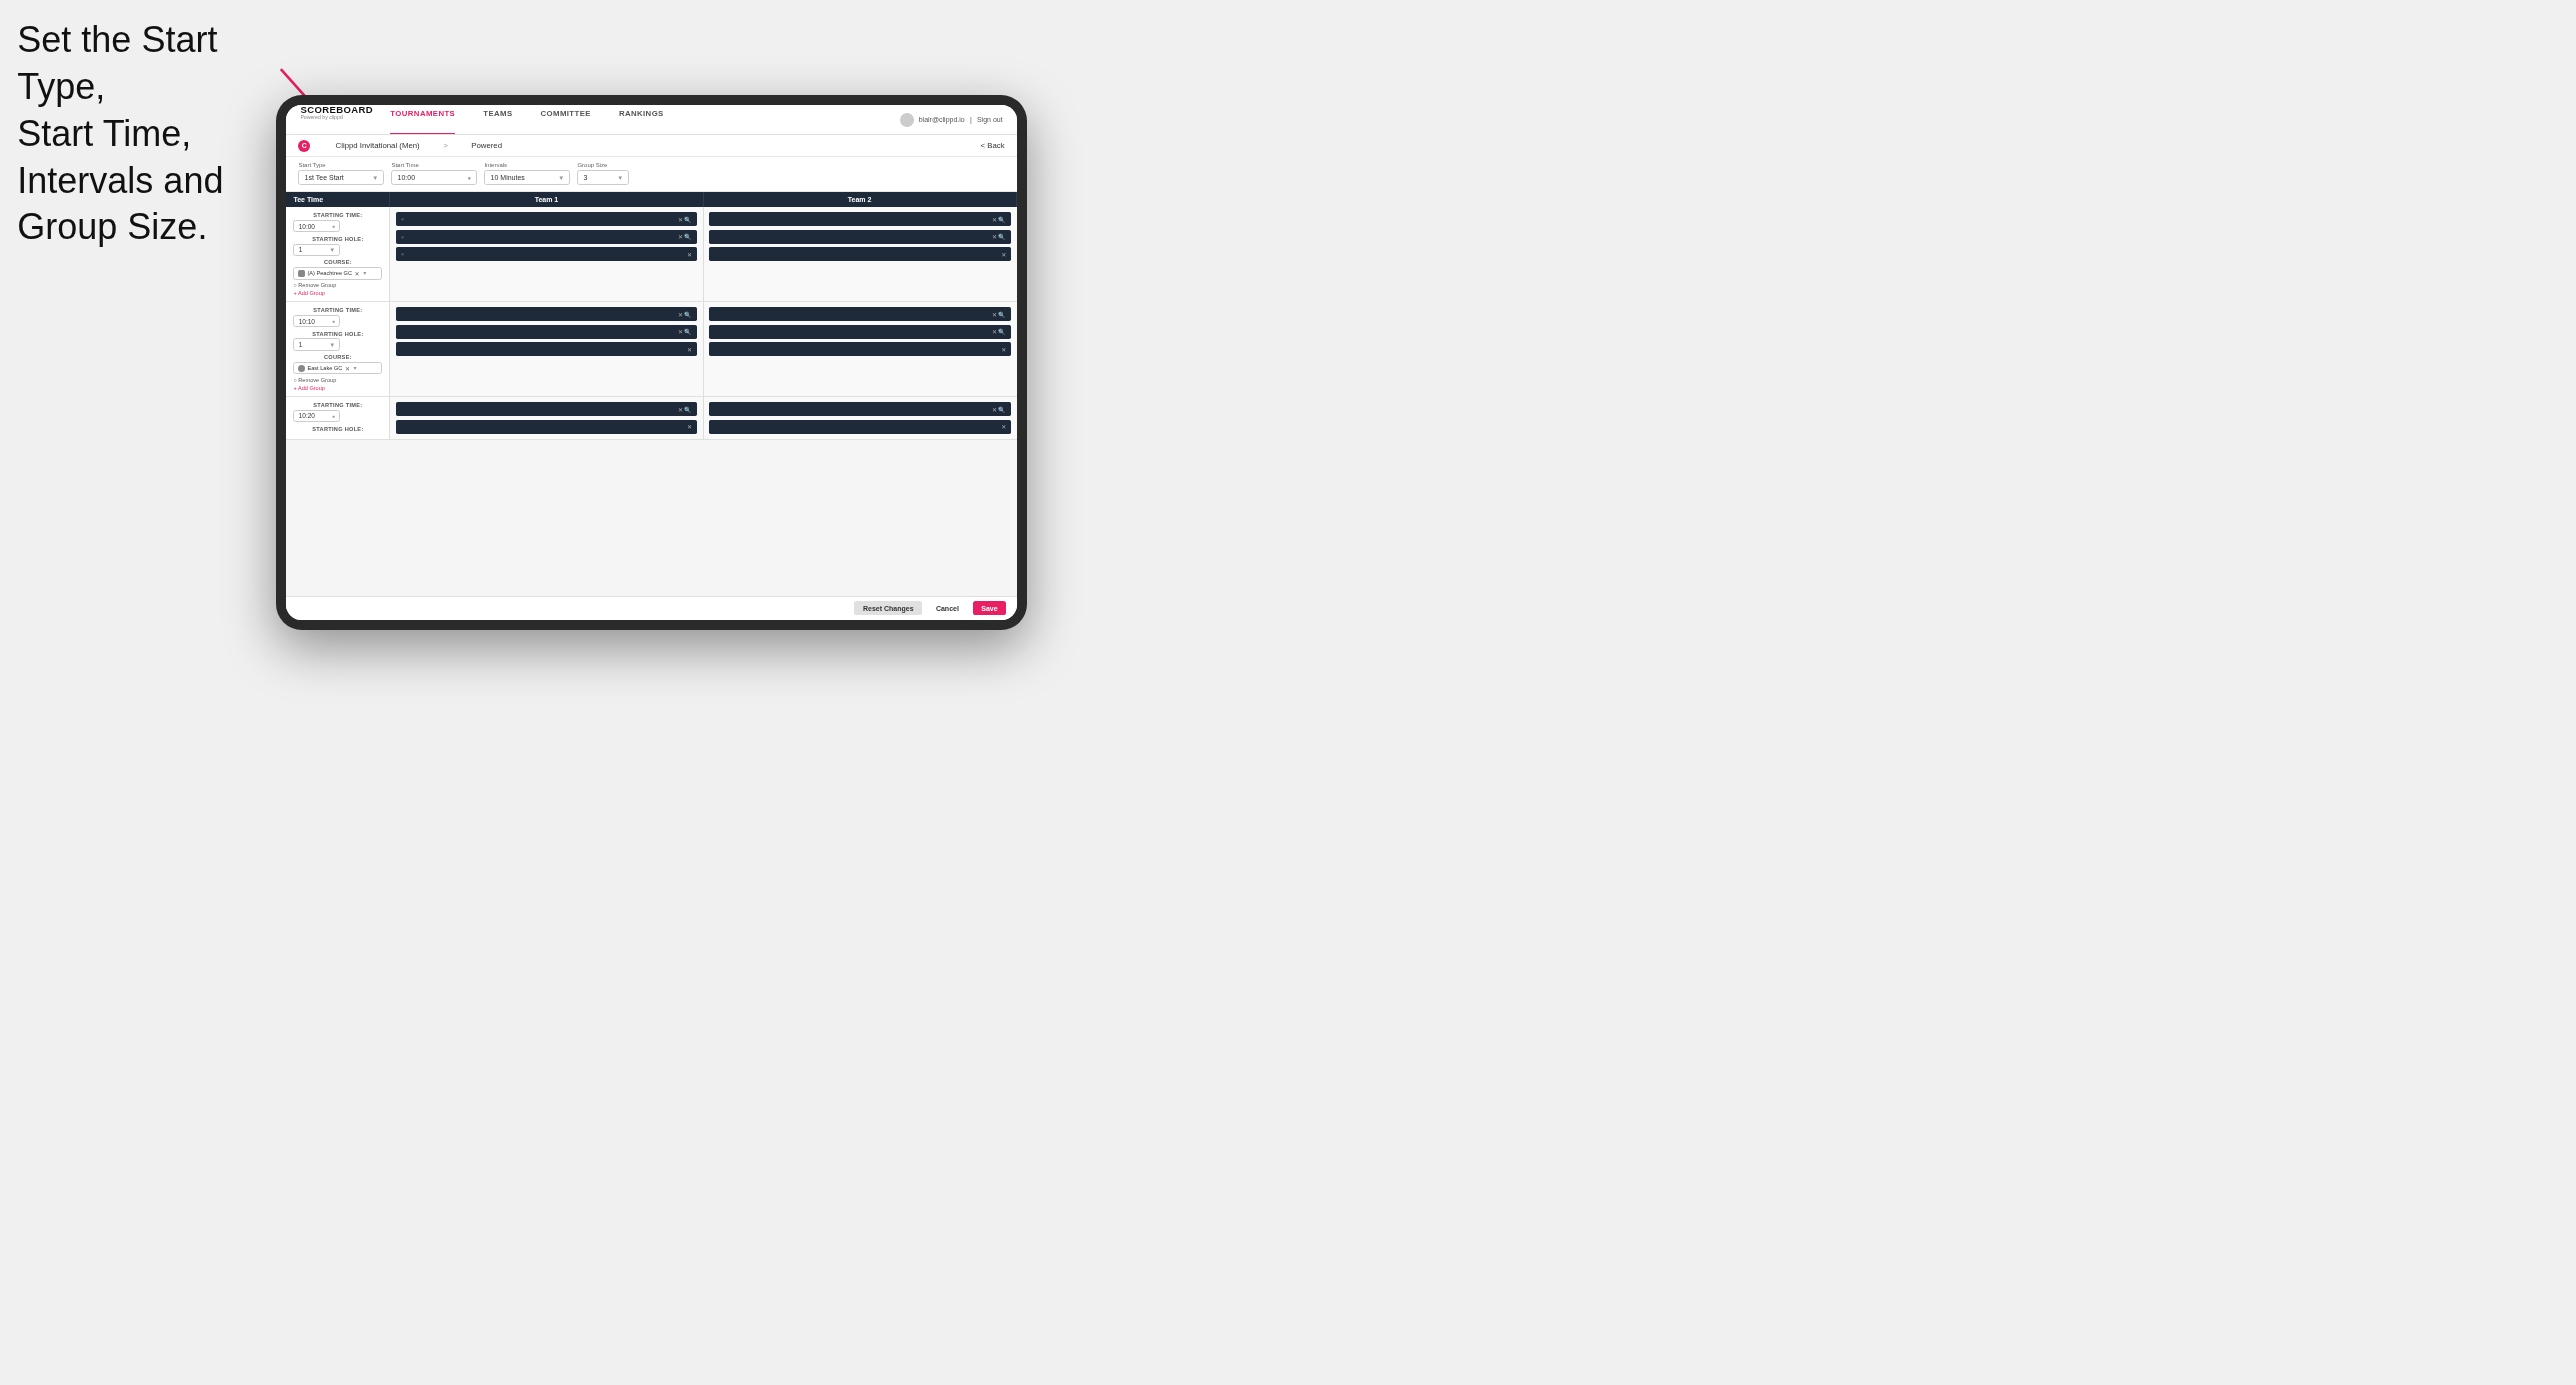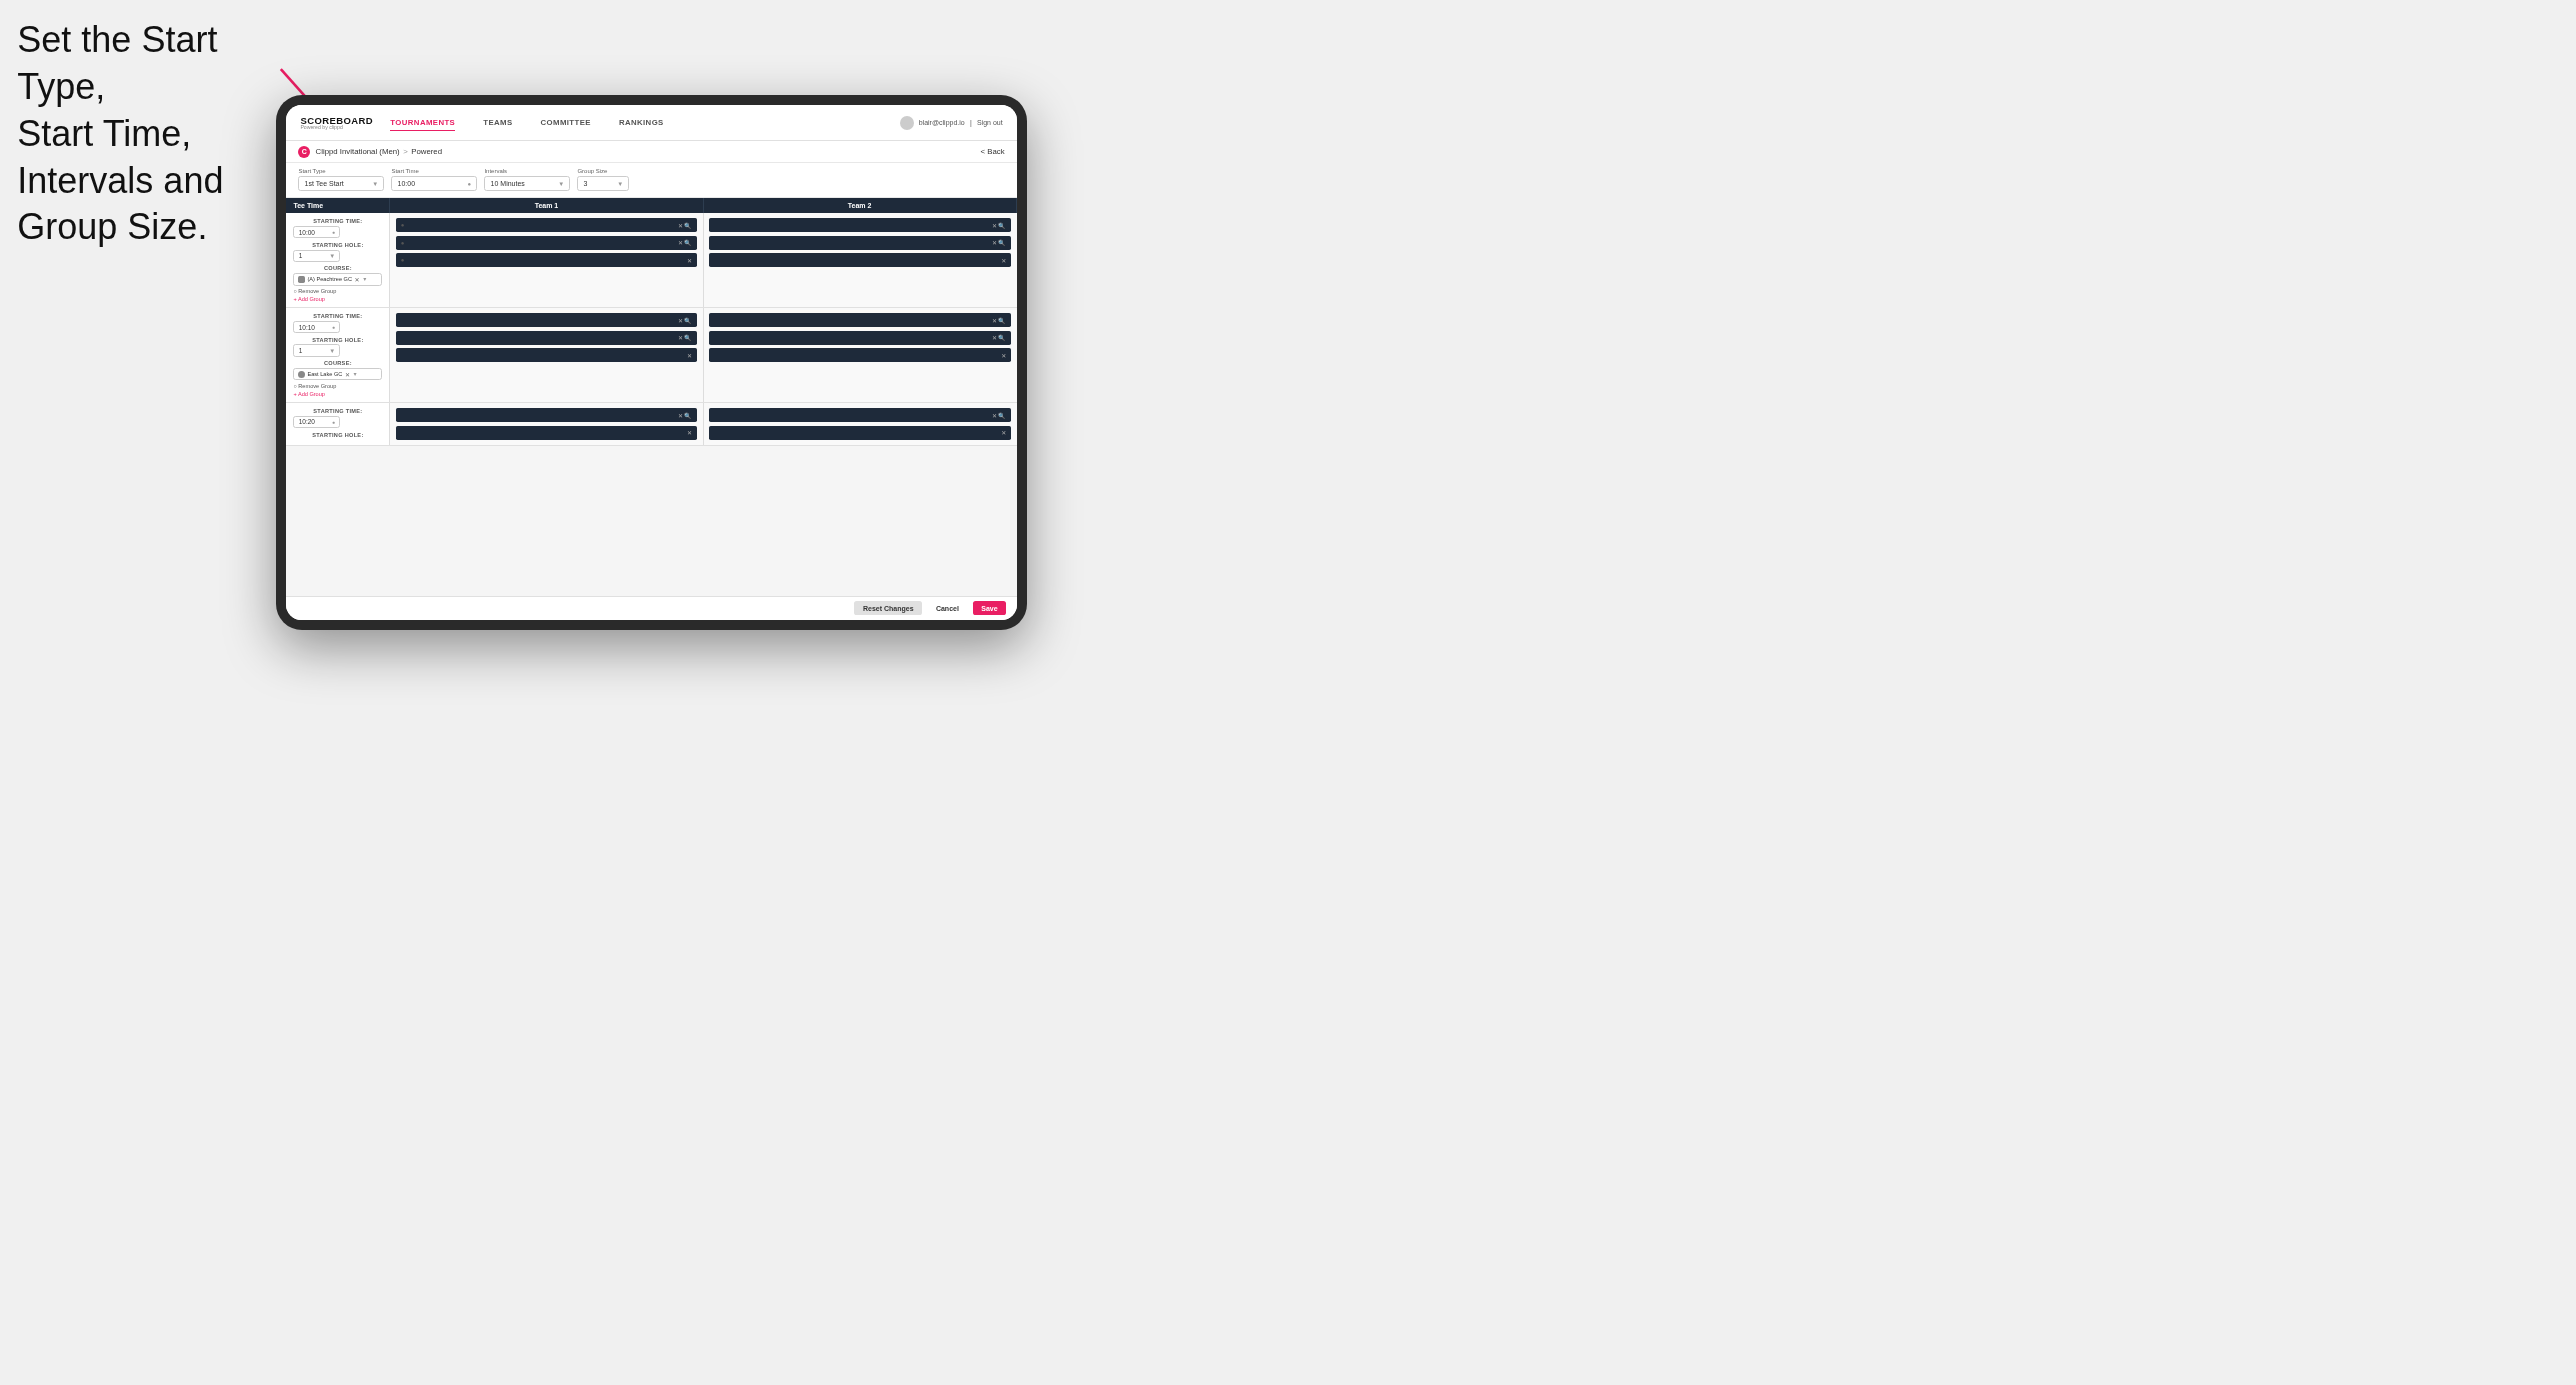--- a/index.html
+++ b/index.html
@@ -45,23 +45,22 @@
       background: #fff;
       border-radius: 15.5px;
       overflow: hidden;
       display: flex;
       flex-direction: column;
     }
 
     
     .navbar {
       display: flex;
-      align-items: center;
-      padding: 12px 14px;
-      height: 36px;
+      padding: 0 14px;
+      height: 30px;
       background: #fff;
       border-bottom: 0.9px solid #e0e0e0;
       flex-shrink: 0;
     }
 
     .logo {
       display: flex;
       flex-direction: column;
       margin-right: 17.3px;
     }
@@ -117,20 +116,21 @@
     }
 
     
     .breadcrumb-bar {
       display: flex;
       align-items: center;
       padding: 4.3px 12px;
       background: #fff;
       border-bottom: 0.9px solid #e8e8e8;
       flex-shrink: 0;
+      gap: 20px;
     }
 
     .breadcrumb-logo {
       width: 12px;
       height: 12px;
       background: #e91e63;
       border-radius: 50%;
       margin-right: 5.2px;
       display: flex;
       align-items: center;

